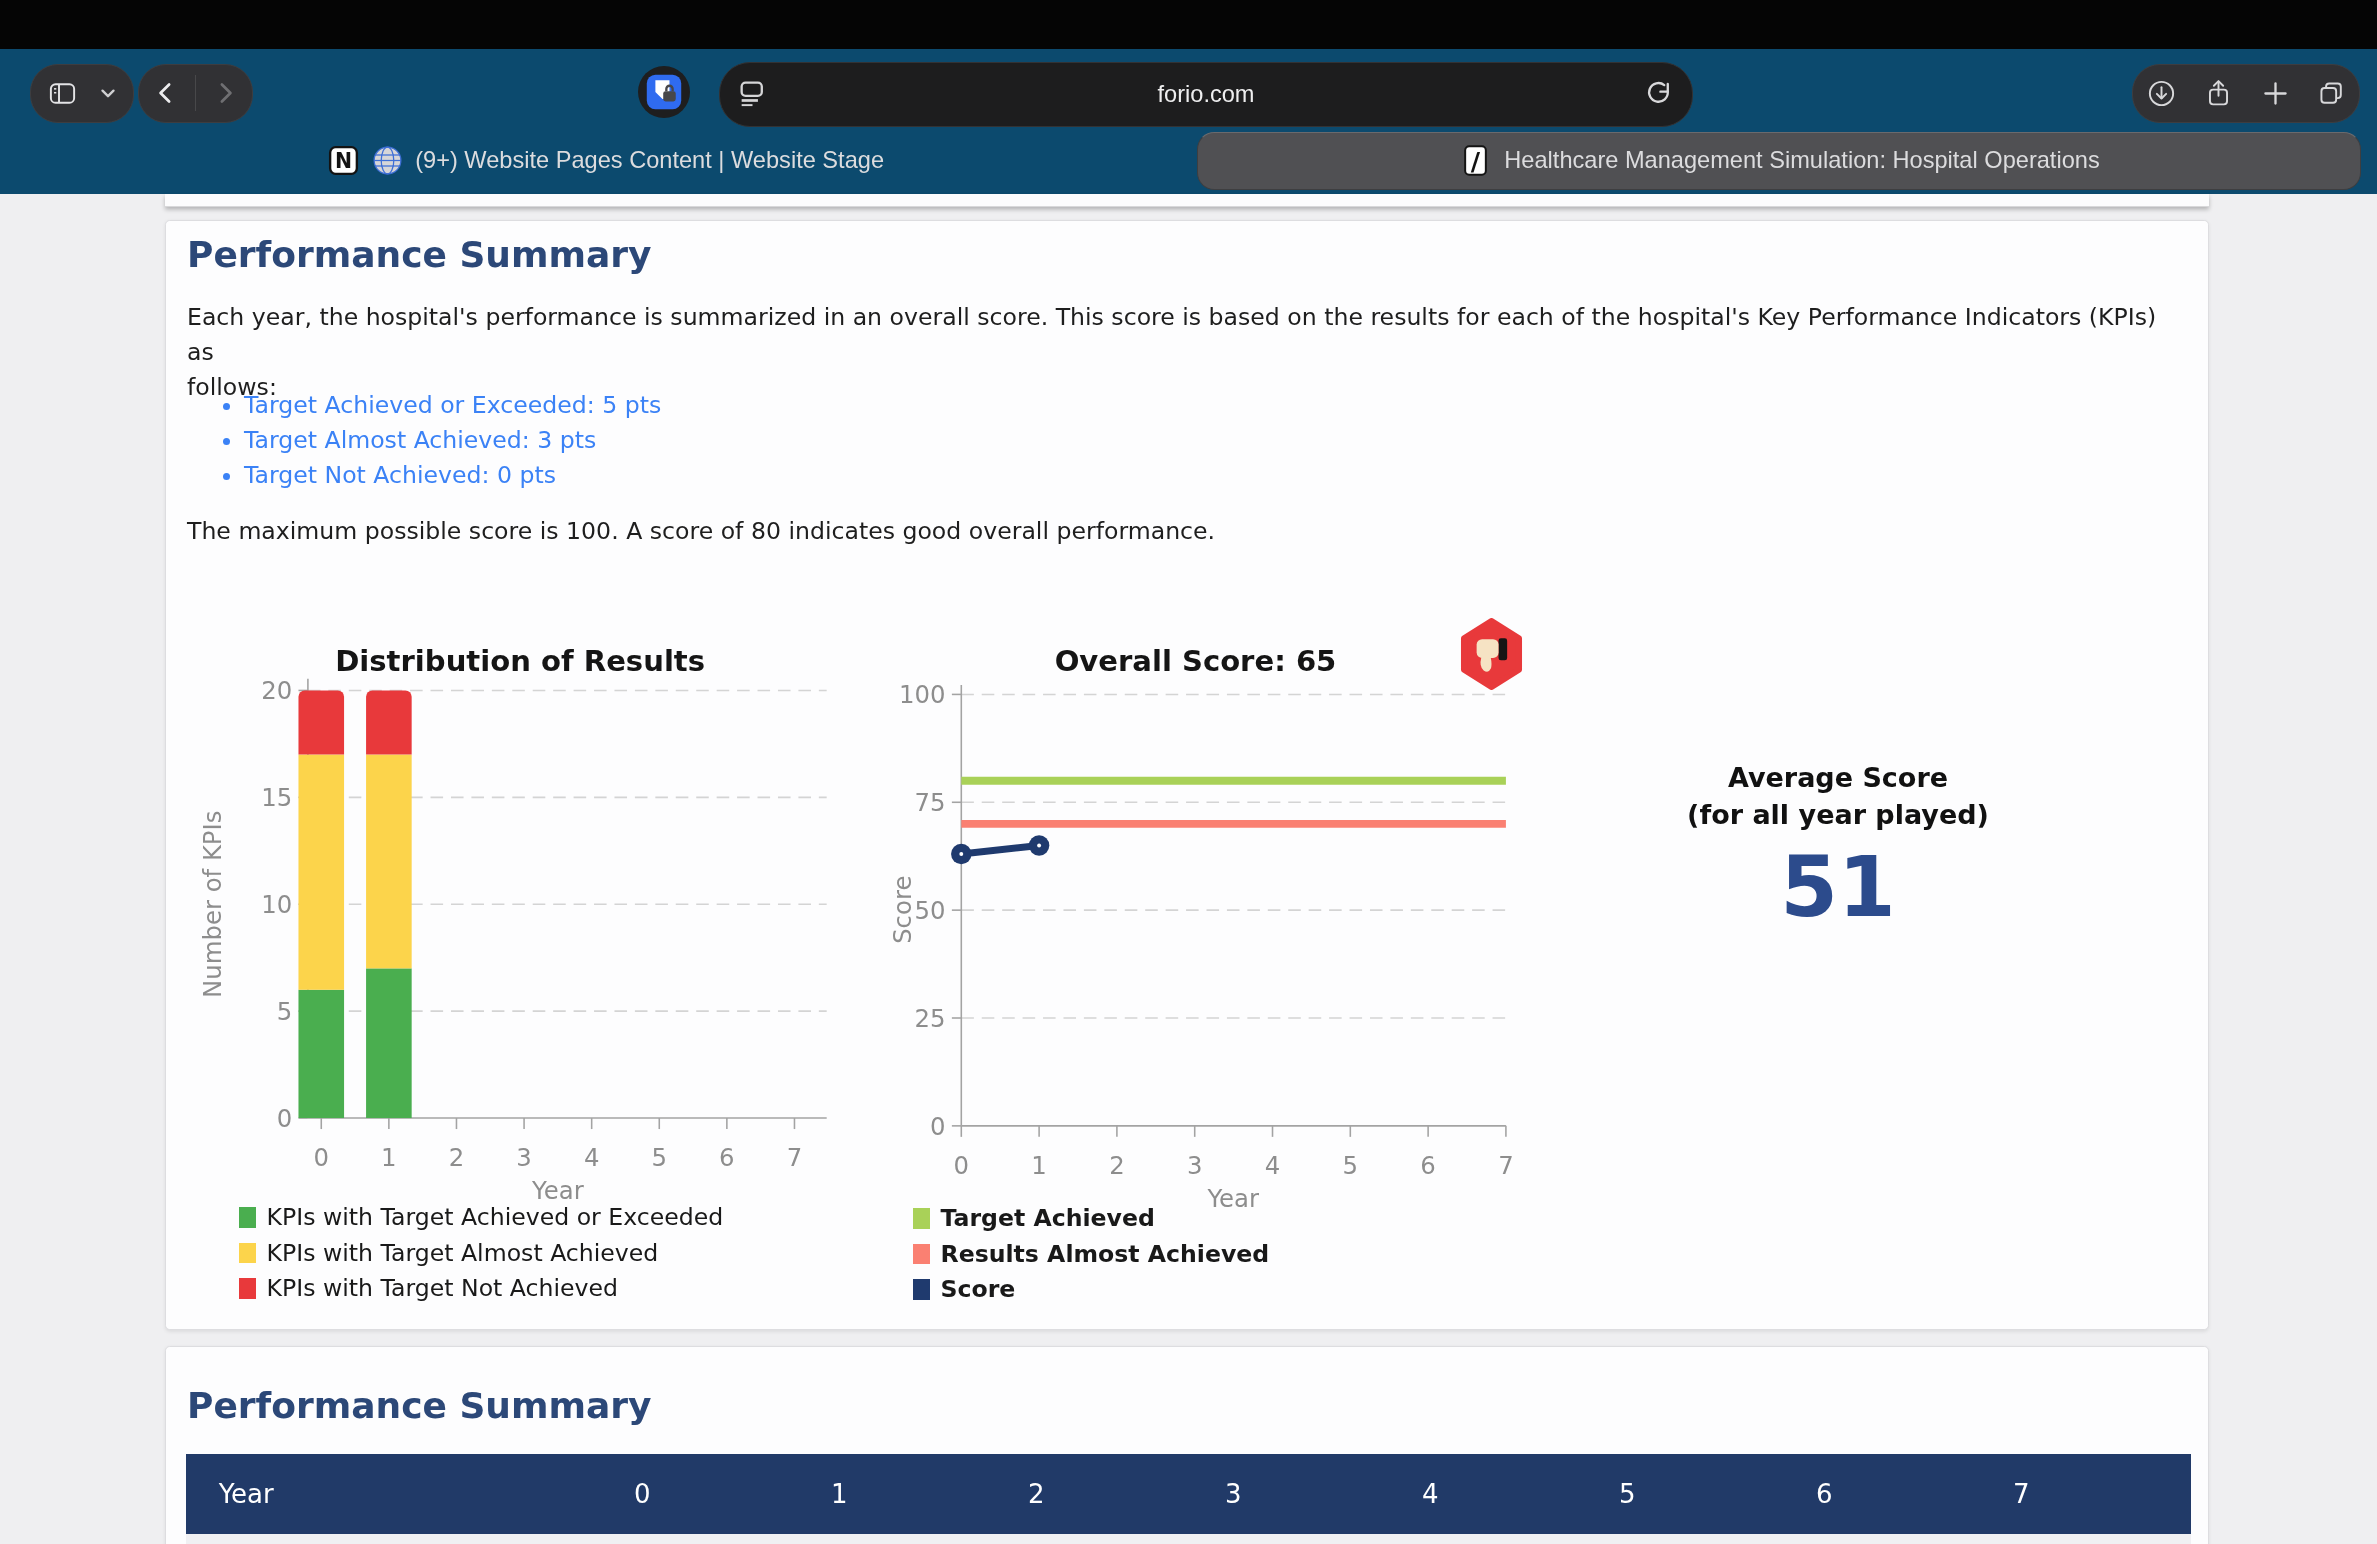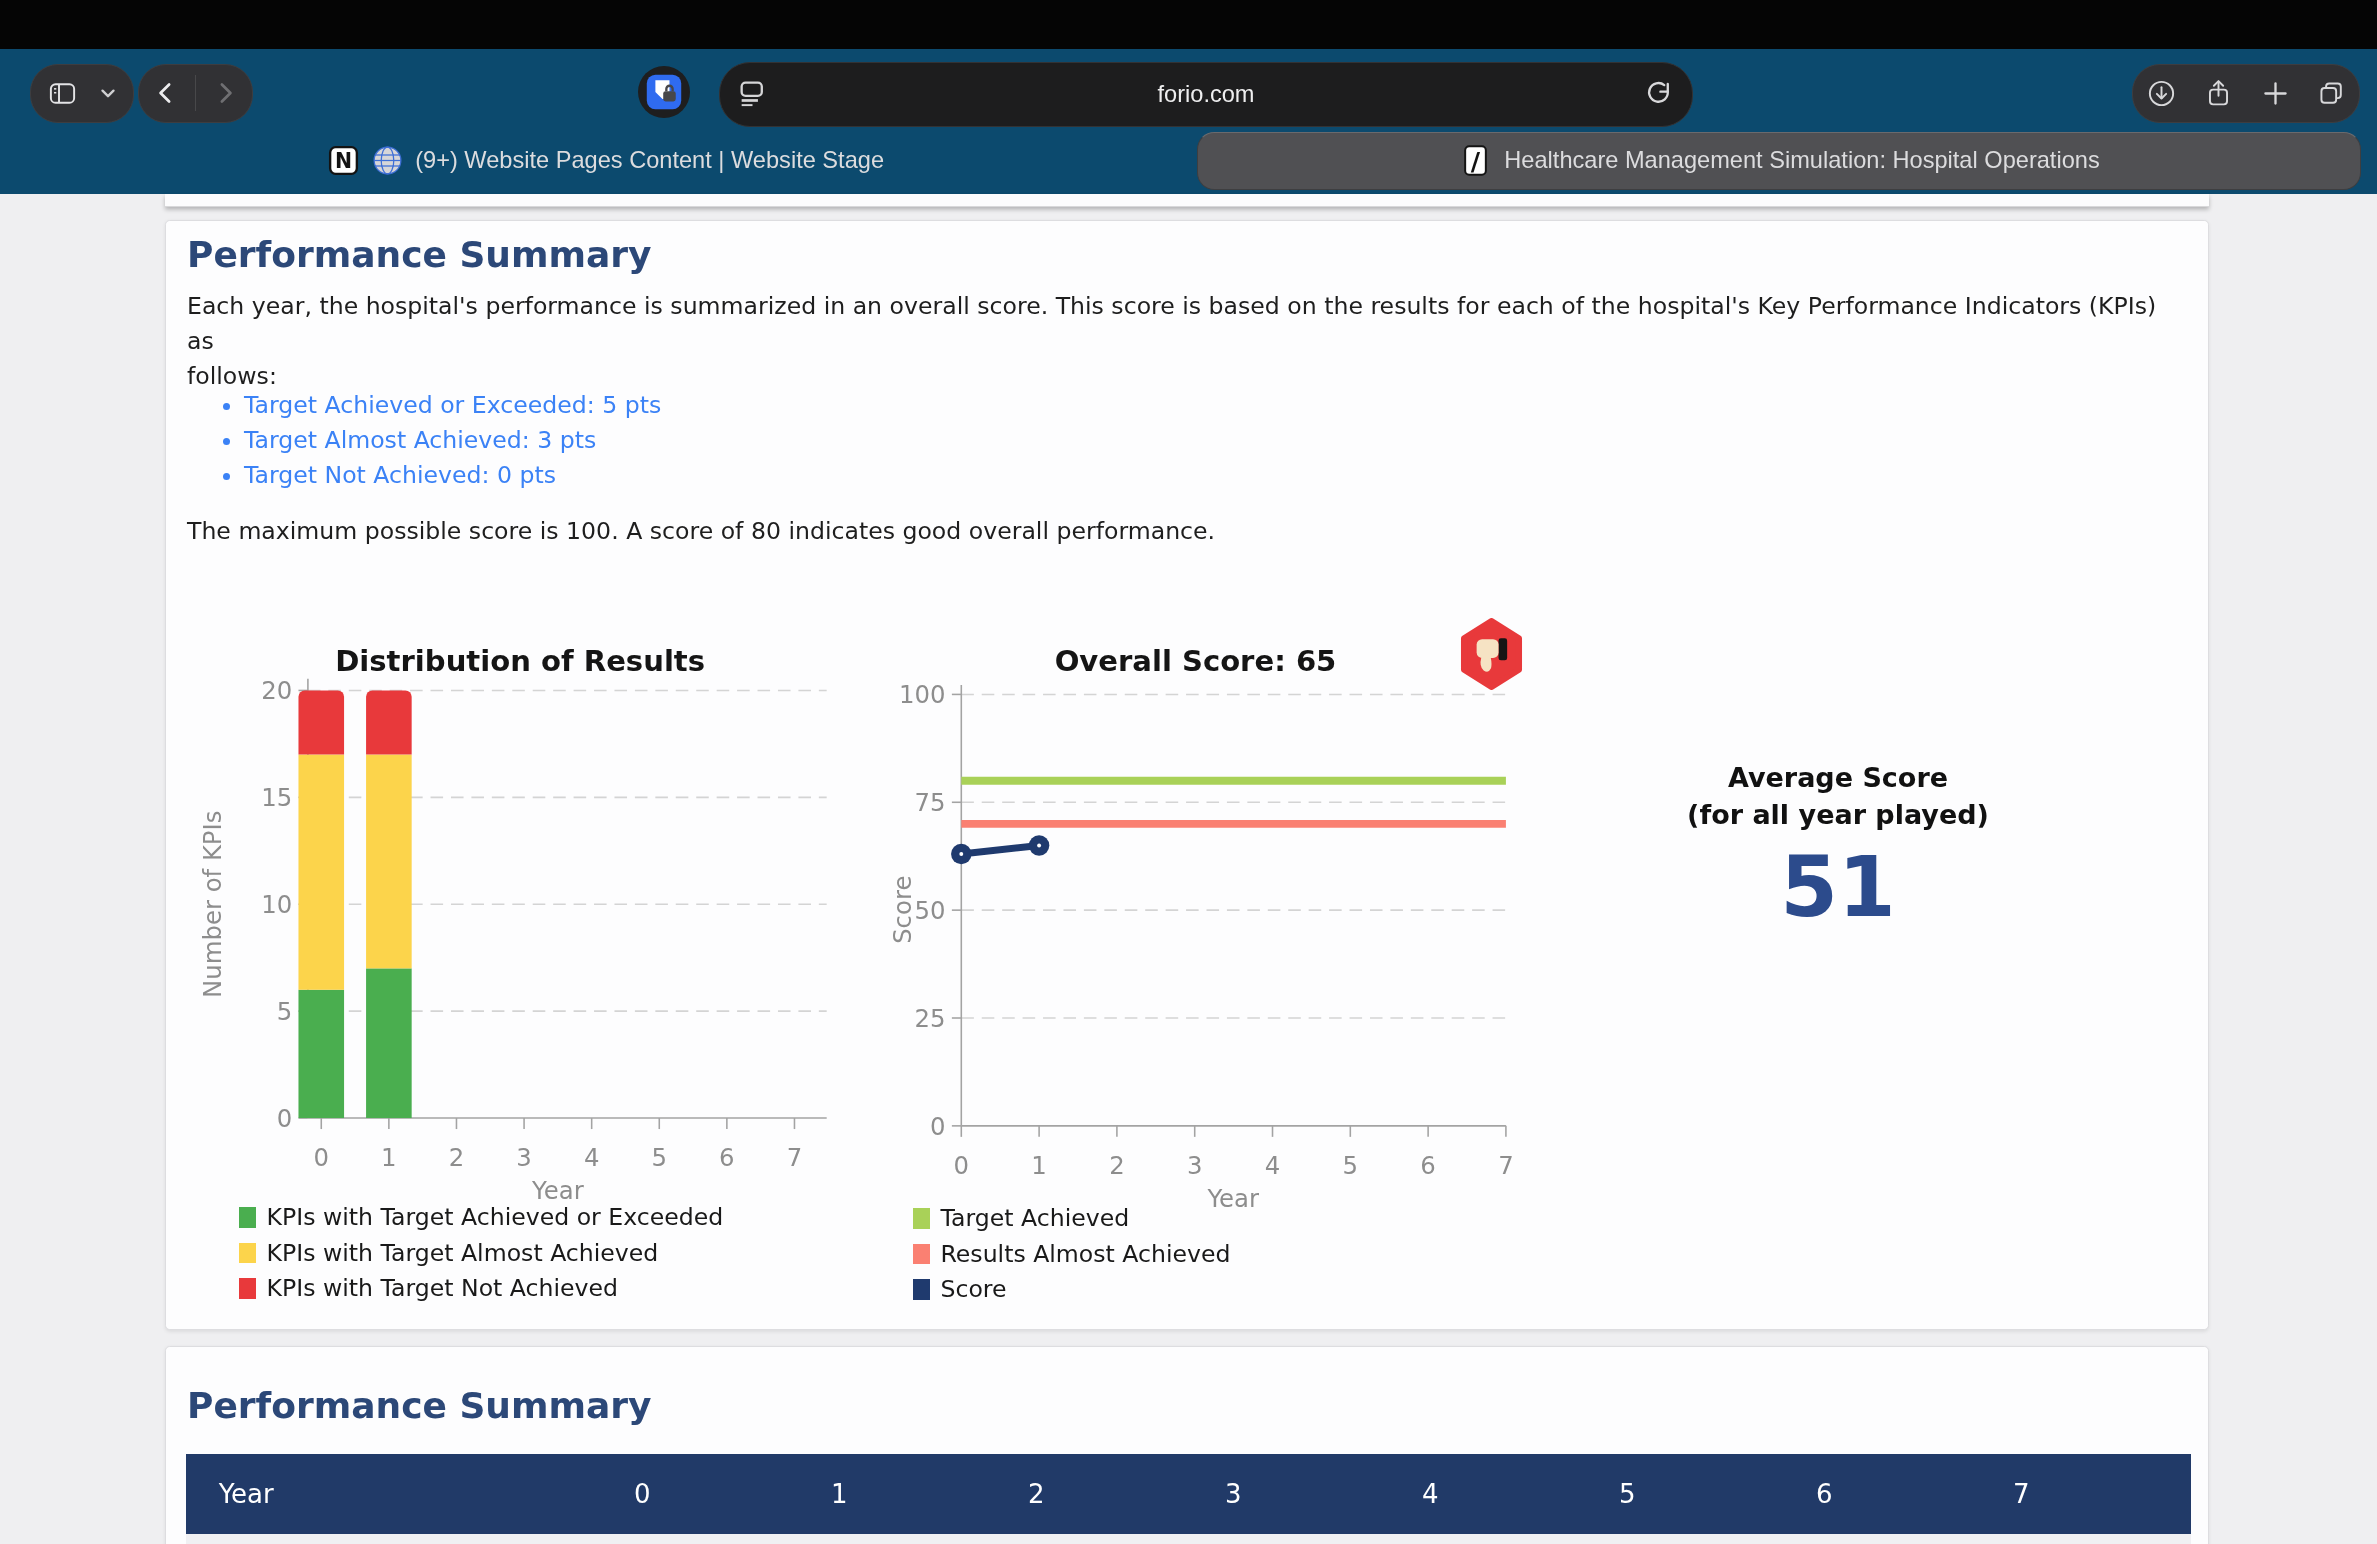--- a/index.html
+++ b/index.html
@@ -154,21 +154,21 @@
       </div>
     </div>
   </div>
 
   <div id="page" class="abs">
     <div id="prev-card-sliver" class="abs"></div>
 
     <div id="card1" class="card">
       <div class="h1" style="top:12.6px;">Performance Summary</div>
 
-      <div id="intro" class="abs body-text" style="left:21px;top:68px;width:1997px;">
+      <div id="intro" class="abs body-text" style="left:21px;top:79px;width:1997px;">
         <span>Each year, the hospital's performance is summarized in an overall score. This score is based on the results for each of the hospital's Key Performance Indicators (KPIs) as</span>
         <span>follows:</span>
       </div>
 
       <ul id="bullet-list">
         <li>Target Achieved or Exceeded: 5 pts</li>
         <li>Target Almost Achieved: 3 pts</li>
         <li>Target Not Achieved: 0 pts</li>
       </ul>
 
@@ -282,21 +282,21 @@
           </div>
           <div class="legend-row">
             <span class="sw" style="background: rgb(252, 212, 75);"></span>
             <span class="lbl">KPIs with Target Almost Achieved</span>
           </div>
           <div class="legend-row">
             <span class="sw" style="background: rgb(232, 57, 59);"></span>
             <span class="lbl">KPIs with Target Not Achieved</span>
           </div>
         </div>
-      <div id="legend-1" class="legend" style="left:747px;top:984px;">
+      <div id="legend-1" class="legend" style="left:747px;top:984px;font-weight:bold;">
           <div class="legend-row">
             <span class="sw" style="background: rgb(169, 209, 88);"></span>
             <span class="lbl">Target Achieved</span>
           </div>
           <div class="legend-row">
             <span class="sw" style="background: rgb(250, 128, 114);"></span>
             <span class="lbl">Results Almost Achieved</span>
           </div>
           <div class="legend-row">
             <span class="sw" style="background: rgb(31, 58, 110);"></span>

